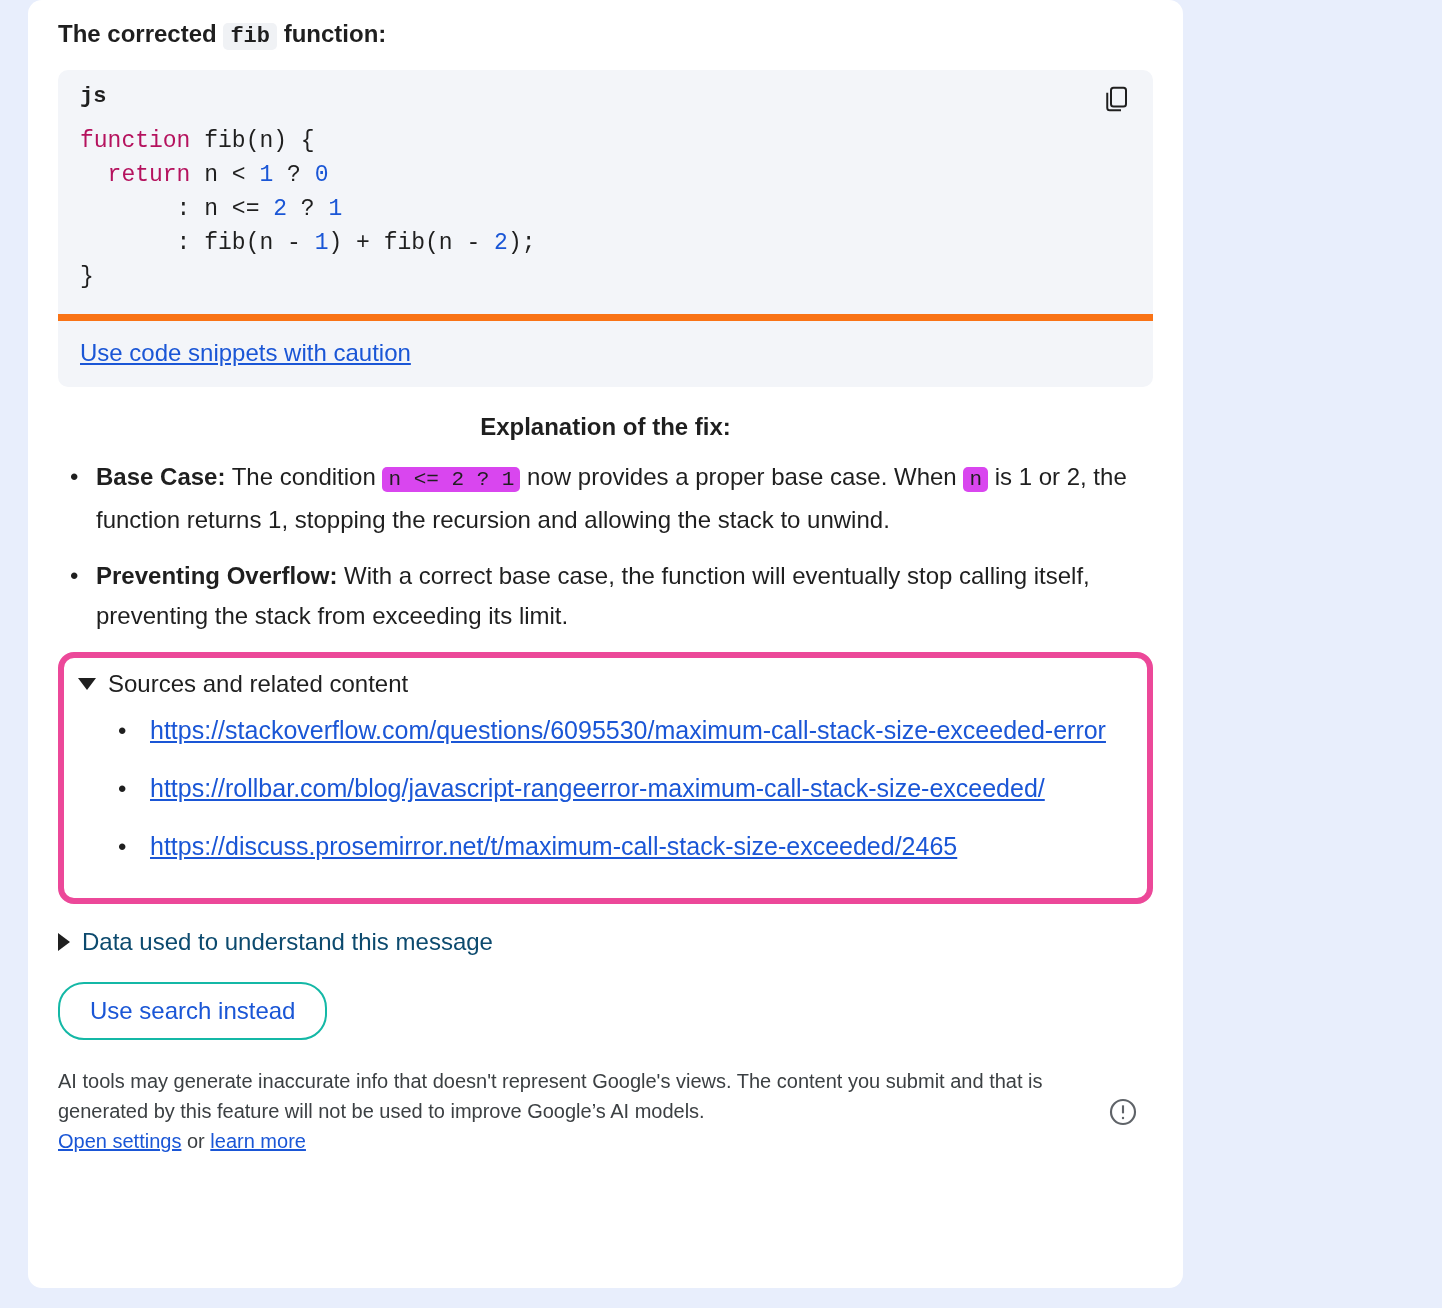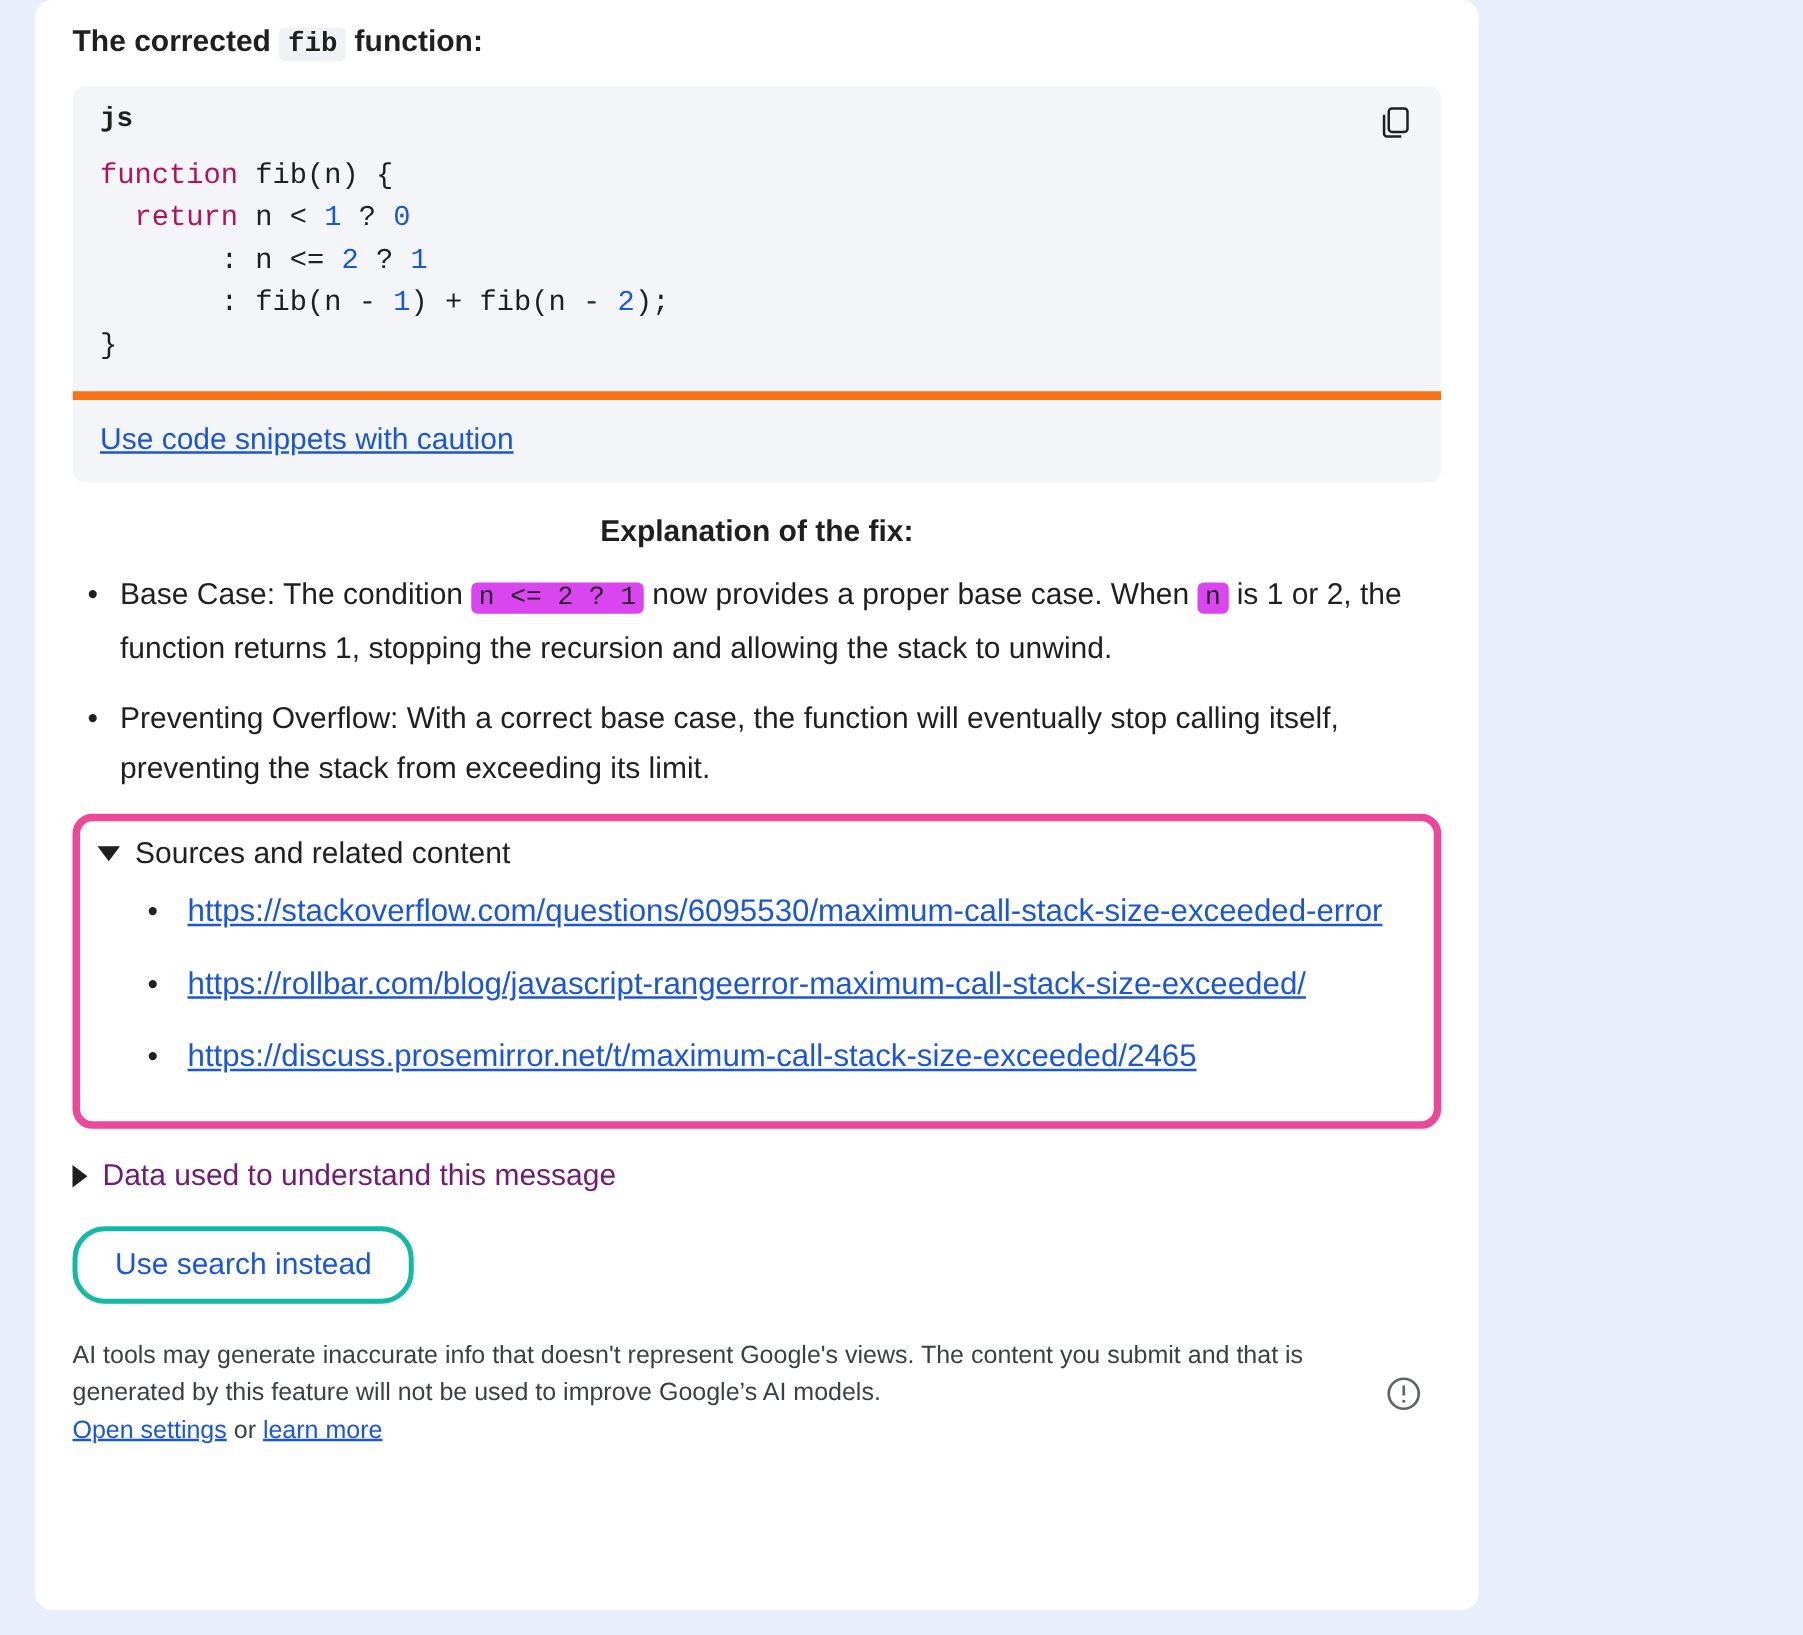--- a/index.html
+++ b/index.html
@@ -112,21 +112,21 @@
     margin-bottom: 16px;
   }
   ul.expl > li::before {
     content: "•";
     position: absolute;
     left: 12px;
     top: 0;
     font-size: 24px;
     color: #1f1f1f;
   }
-  .bold { font-weight: normal; }
+  .bold { font-weight: bold; }
   .code-sm {
     font-family: "Liberation Mono", monospace;
     background: #d946ef;
     border-radius: 5px;
     padding: 1px 6px;
     font-size: 21px;
     color: #1f1f1f;
   }
 
   
@@ -182,32 +182,32 @@
     color: #1a56d6;
     text-decoration: underline;
     cursor: pointer;
     word-break: break-word;
   }
 
   
   .data-used {
     margin-top: 24px;
     font-size: 24px;
-    color: #701a75;
+    color: #0c4a6e;
     display: flex;
     align-items: center;
     gap: 12px;
     cursor: pointer;
   }
 
   
   .search-btn {
     margin-top: 26px;
     display: inline-block;
-    border: 4px solid #14b8a6;
+    border: 2px solid #14b8a6;
     border-radius: 26px;
     padding: 13px 30px;
     font-size: 24px;
     color: #1a56d6;
     background: #ffffff;
     cursor: pointer;
     text-align: right;
   }
 
   

